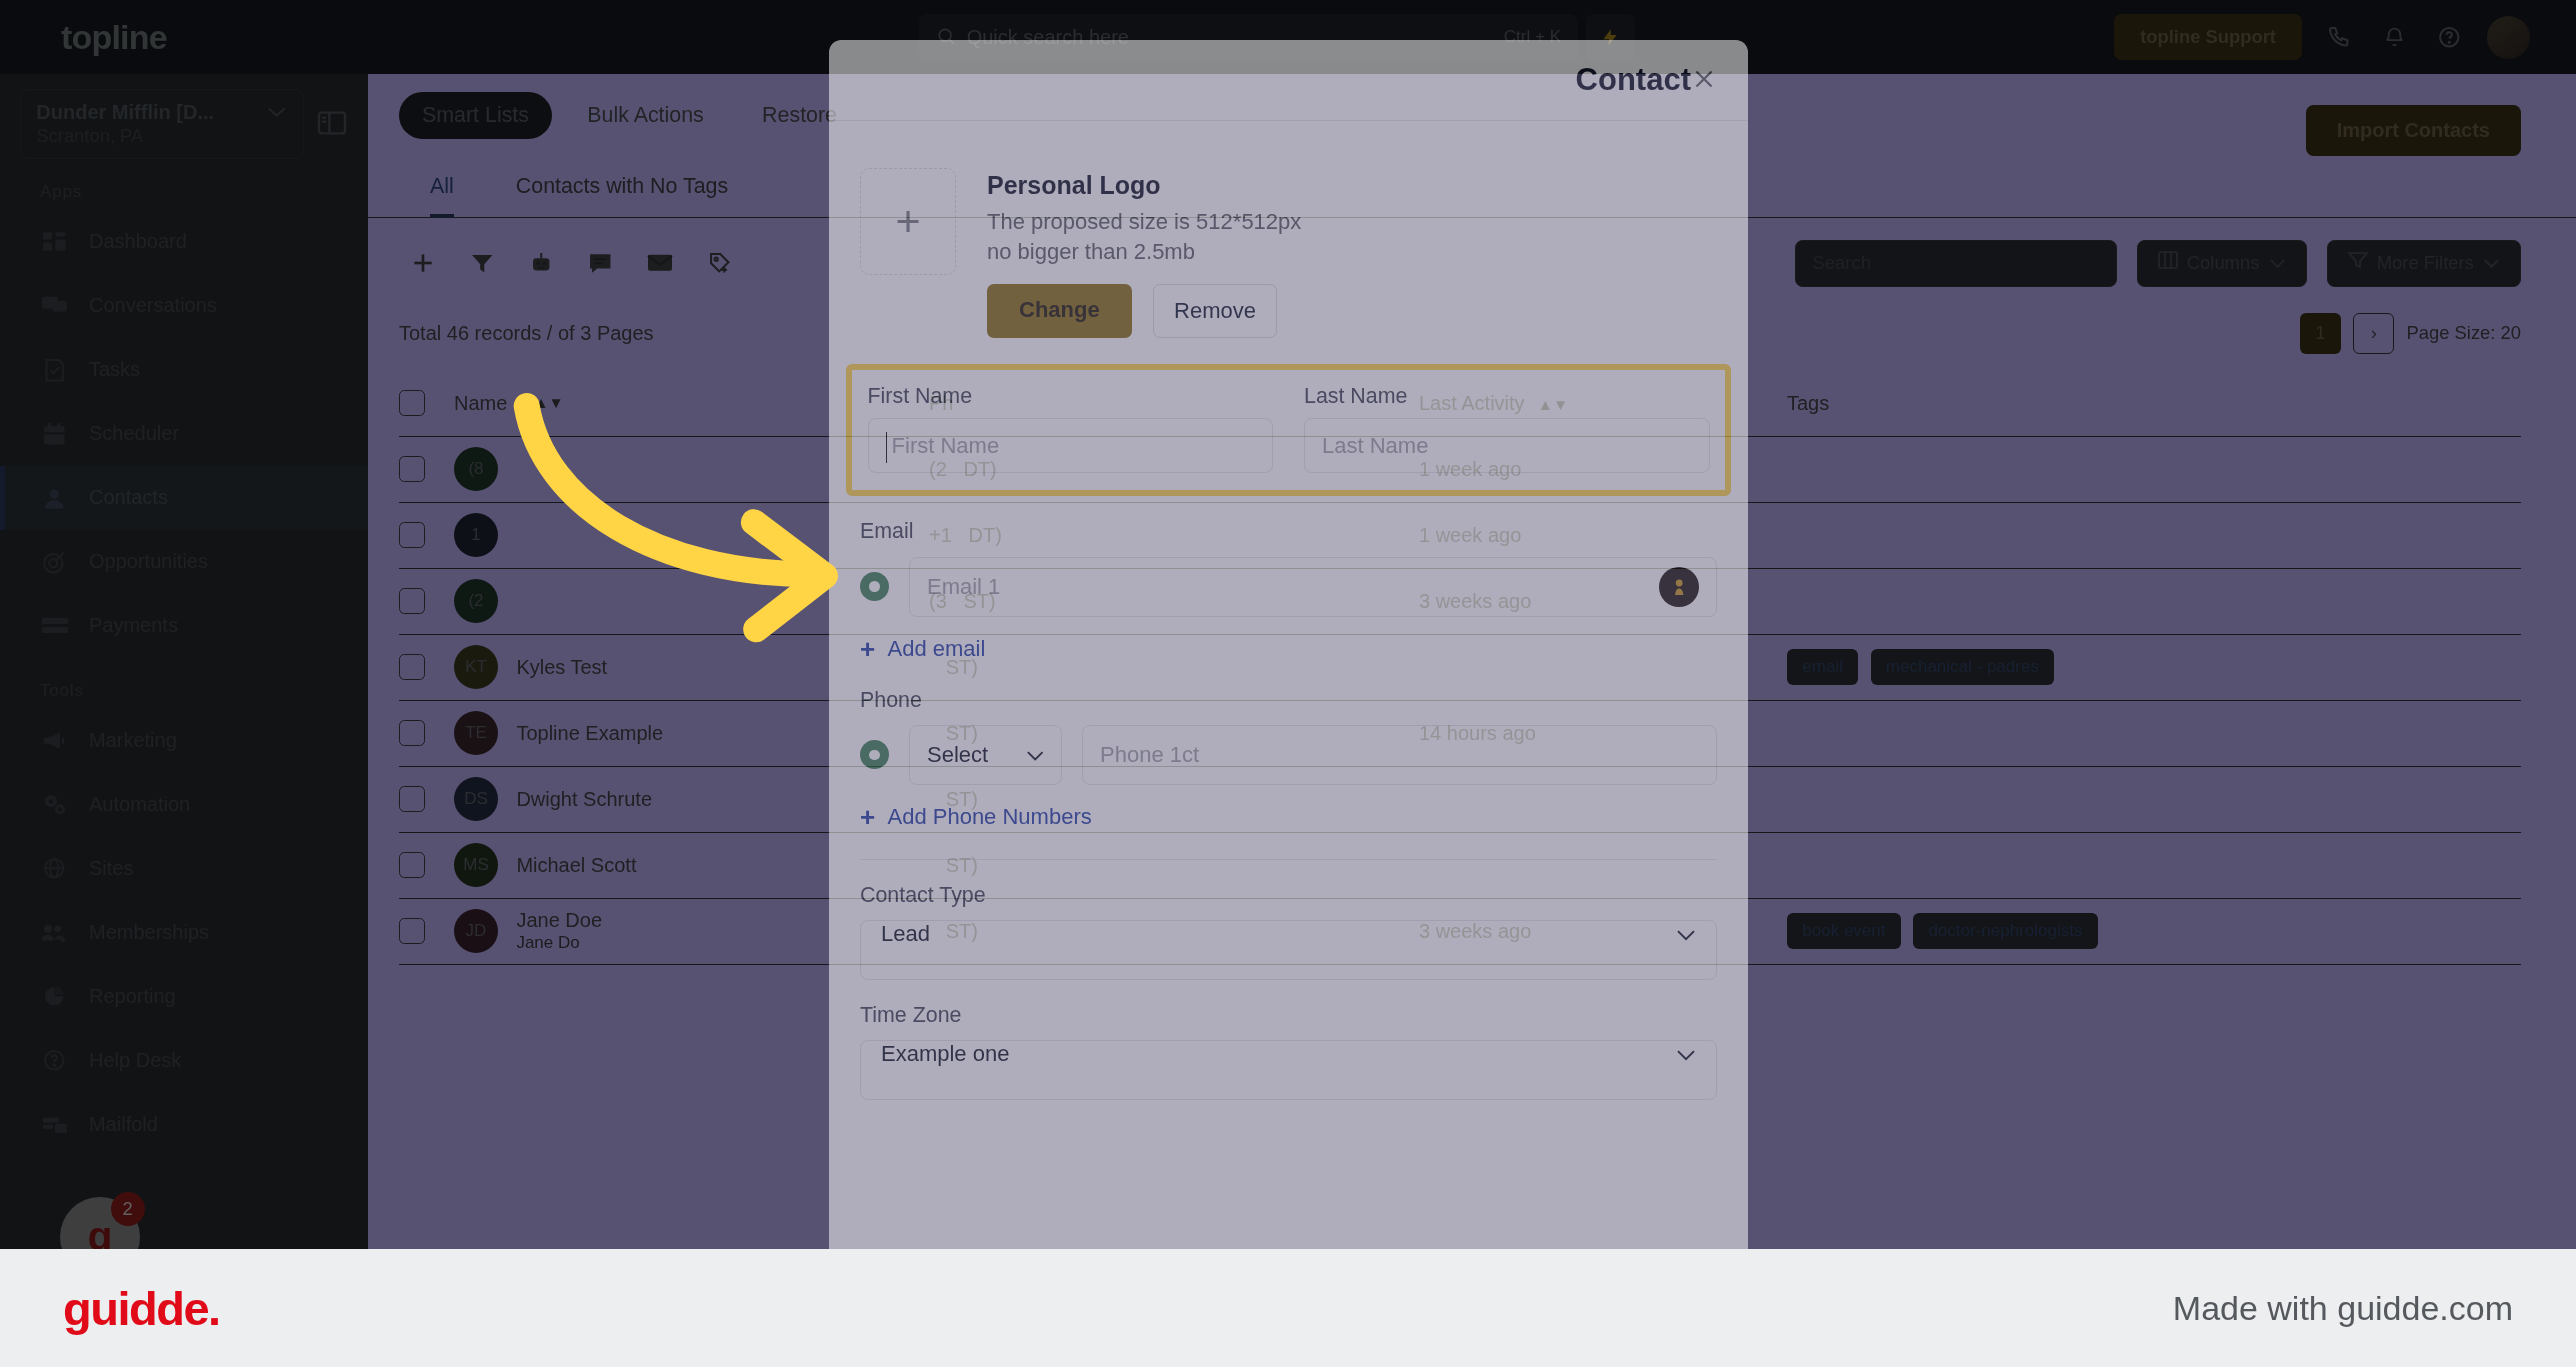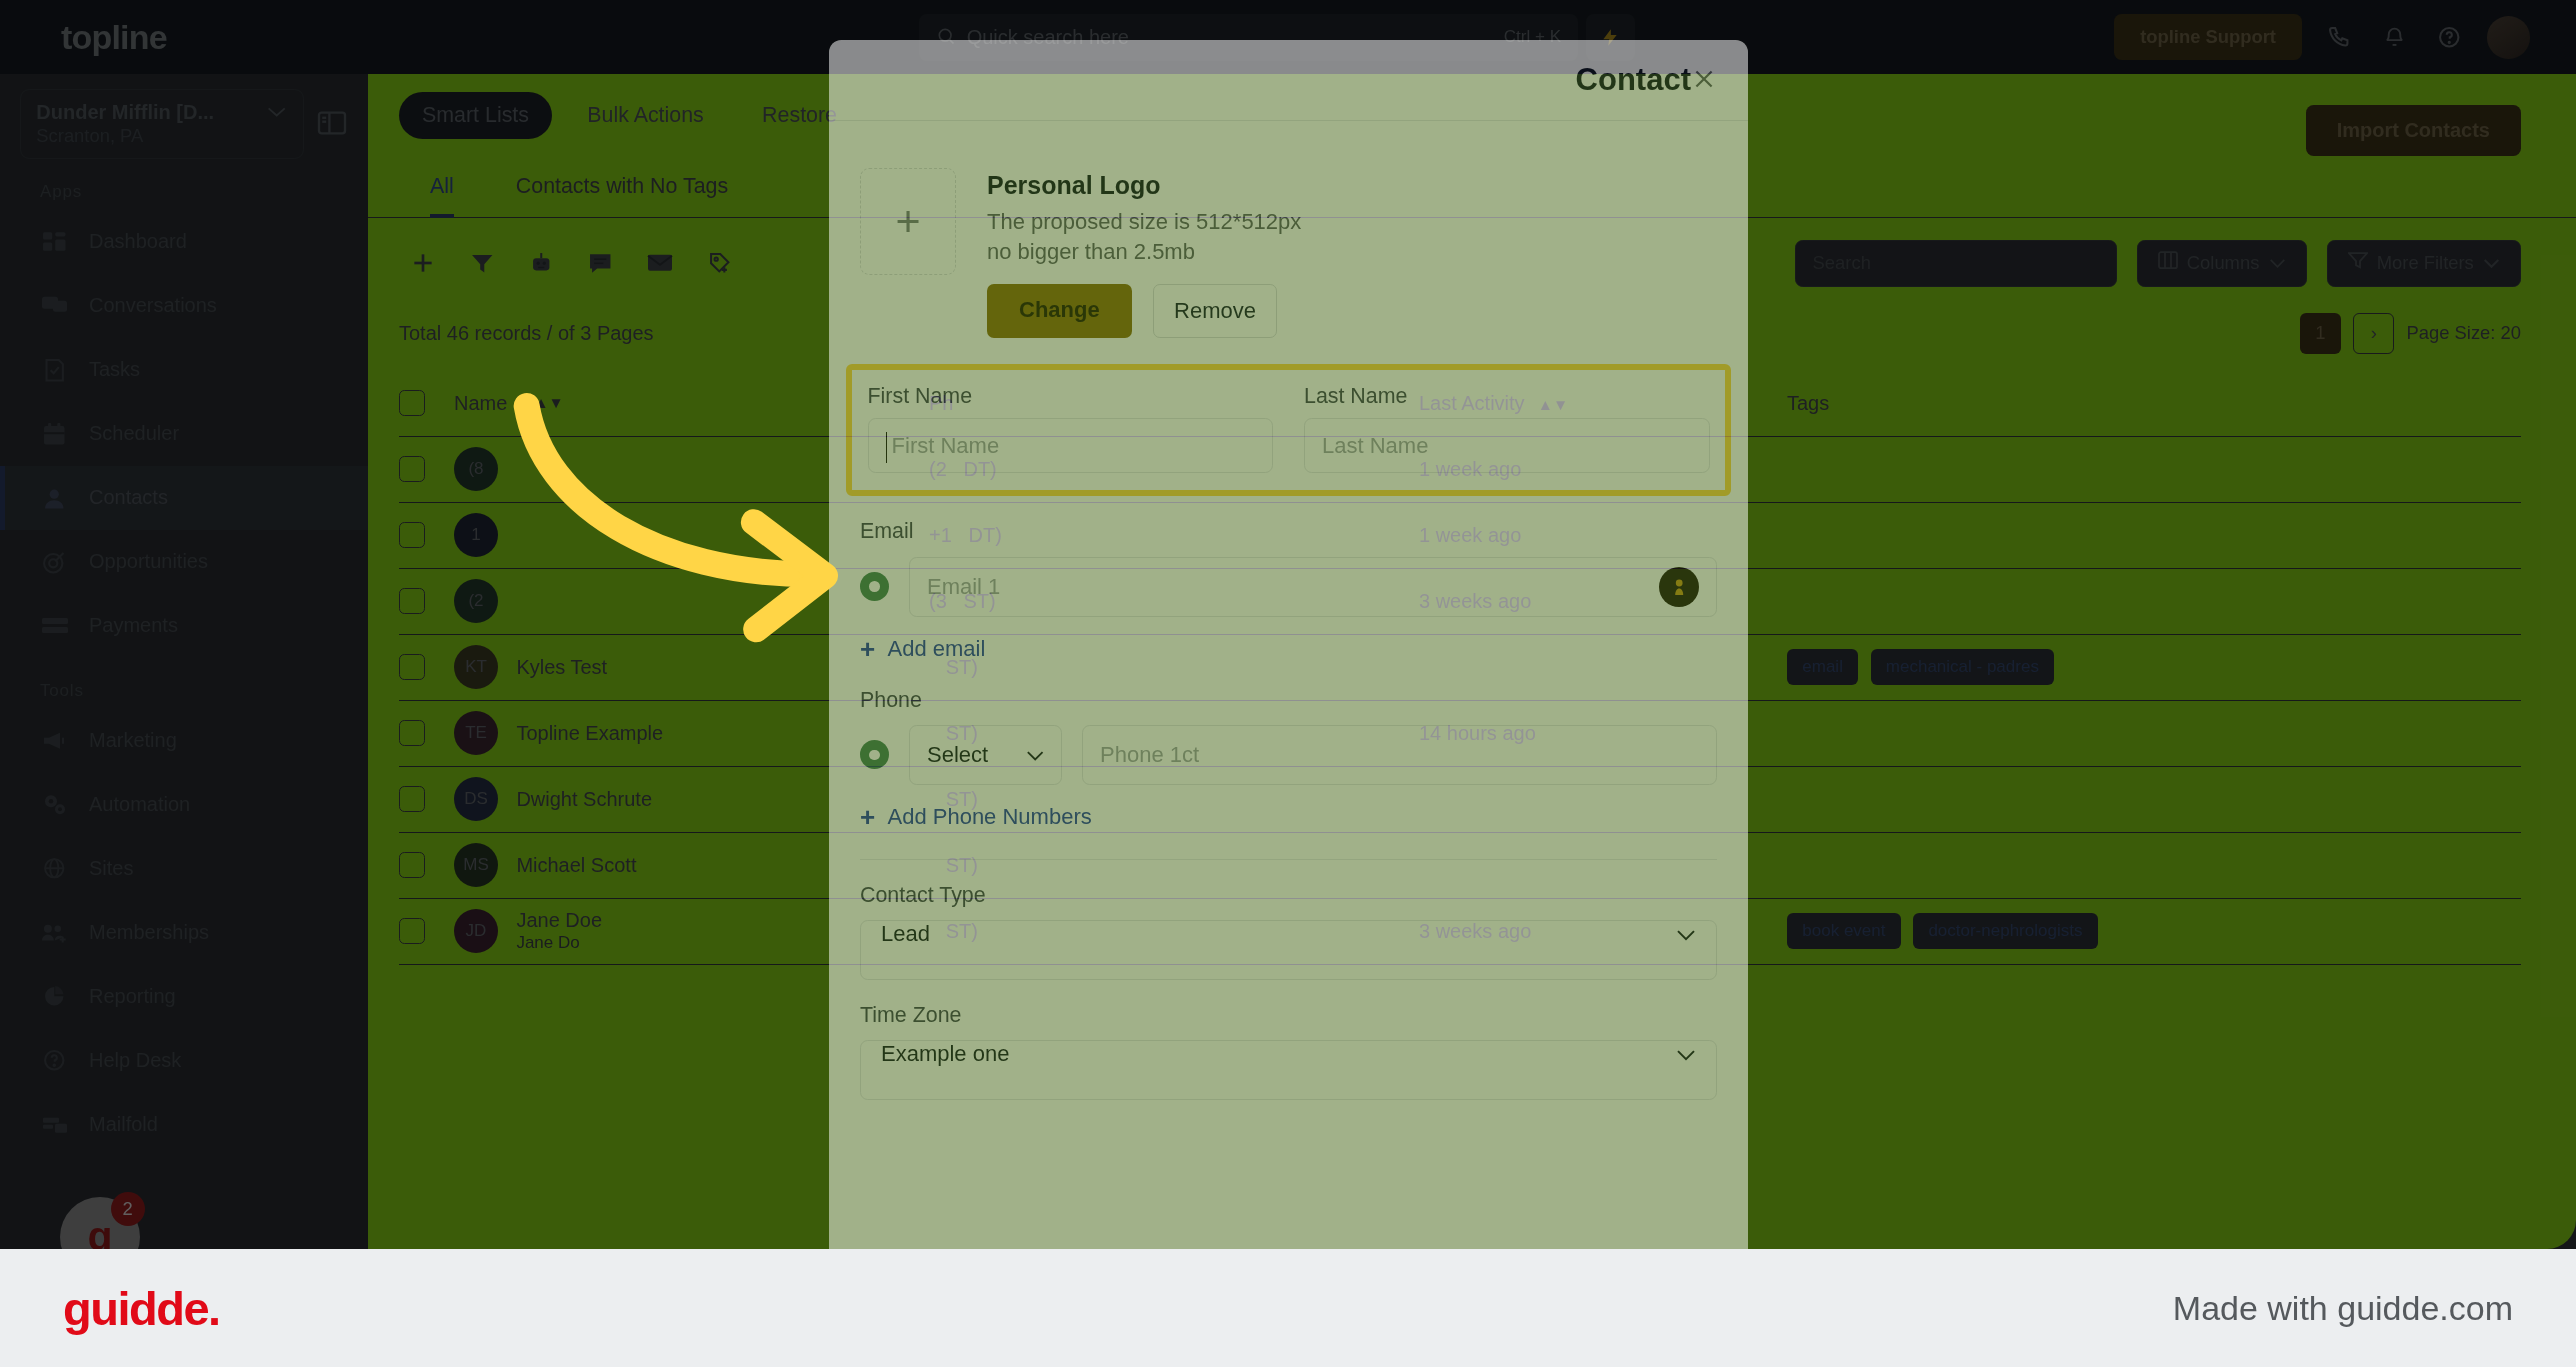--- a/index.html
+++ b/index.html
@@ -4,21 +4,21 @@
 <style>
   * { margin:0; padding:0; box-sizing:border-box; }
   html,body { width:2576px; height:1368px; overflow:hidden; }
   body {
     font-family:"Liberation Sans", sans-serif;
     background:#2f3337;
     position:relative;
   }
 
   
-  #app { position:absolute; inset:0 0 119px 0; background:#84cc16;border-radius:29px; }
+  #app { position:absolute; inset:0 0 119px 0; background:#c4b5fd; }
 
   
   .topbar { position:absolute; left:0; top:0; right:0; height:74px; background:#151a1f; display:flex; align-items:center; }
   .brand { width:368px; padding-left:61px; color:#6f7579; font-size:34px; font-weight:700; letter-spacing:-0.8px; }
   .search-wrap { display:flex; align-items:center; gap:7.7px; margin-left:551px; }
   .search-box { width:659px; height:47px; background:#1d2328; border-radius:7.7px; display:flex; align-items:center; padding:0 17px; gap:10.7px; }
   .search-box .ph { color:#5d6368; font-size:20px; flex:1; }
   .search-box .kbd { color:#5d6368; font-size:17px; }
   .bolt-btn { width:49px; height:47px; background:#1d2328; border-radius:7.7px; display:flex; align-items:center; justify-content:center; }
   .top-right { margin-left:auto; display:flex; align-items:center; gap:20px; padding-right:46px; }

